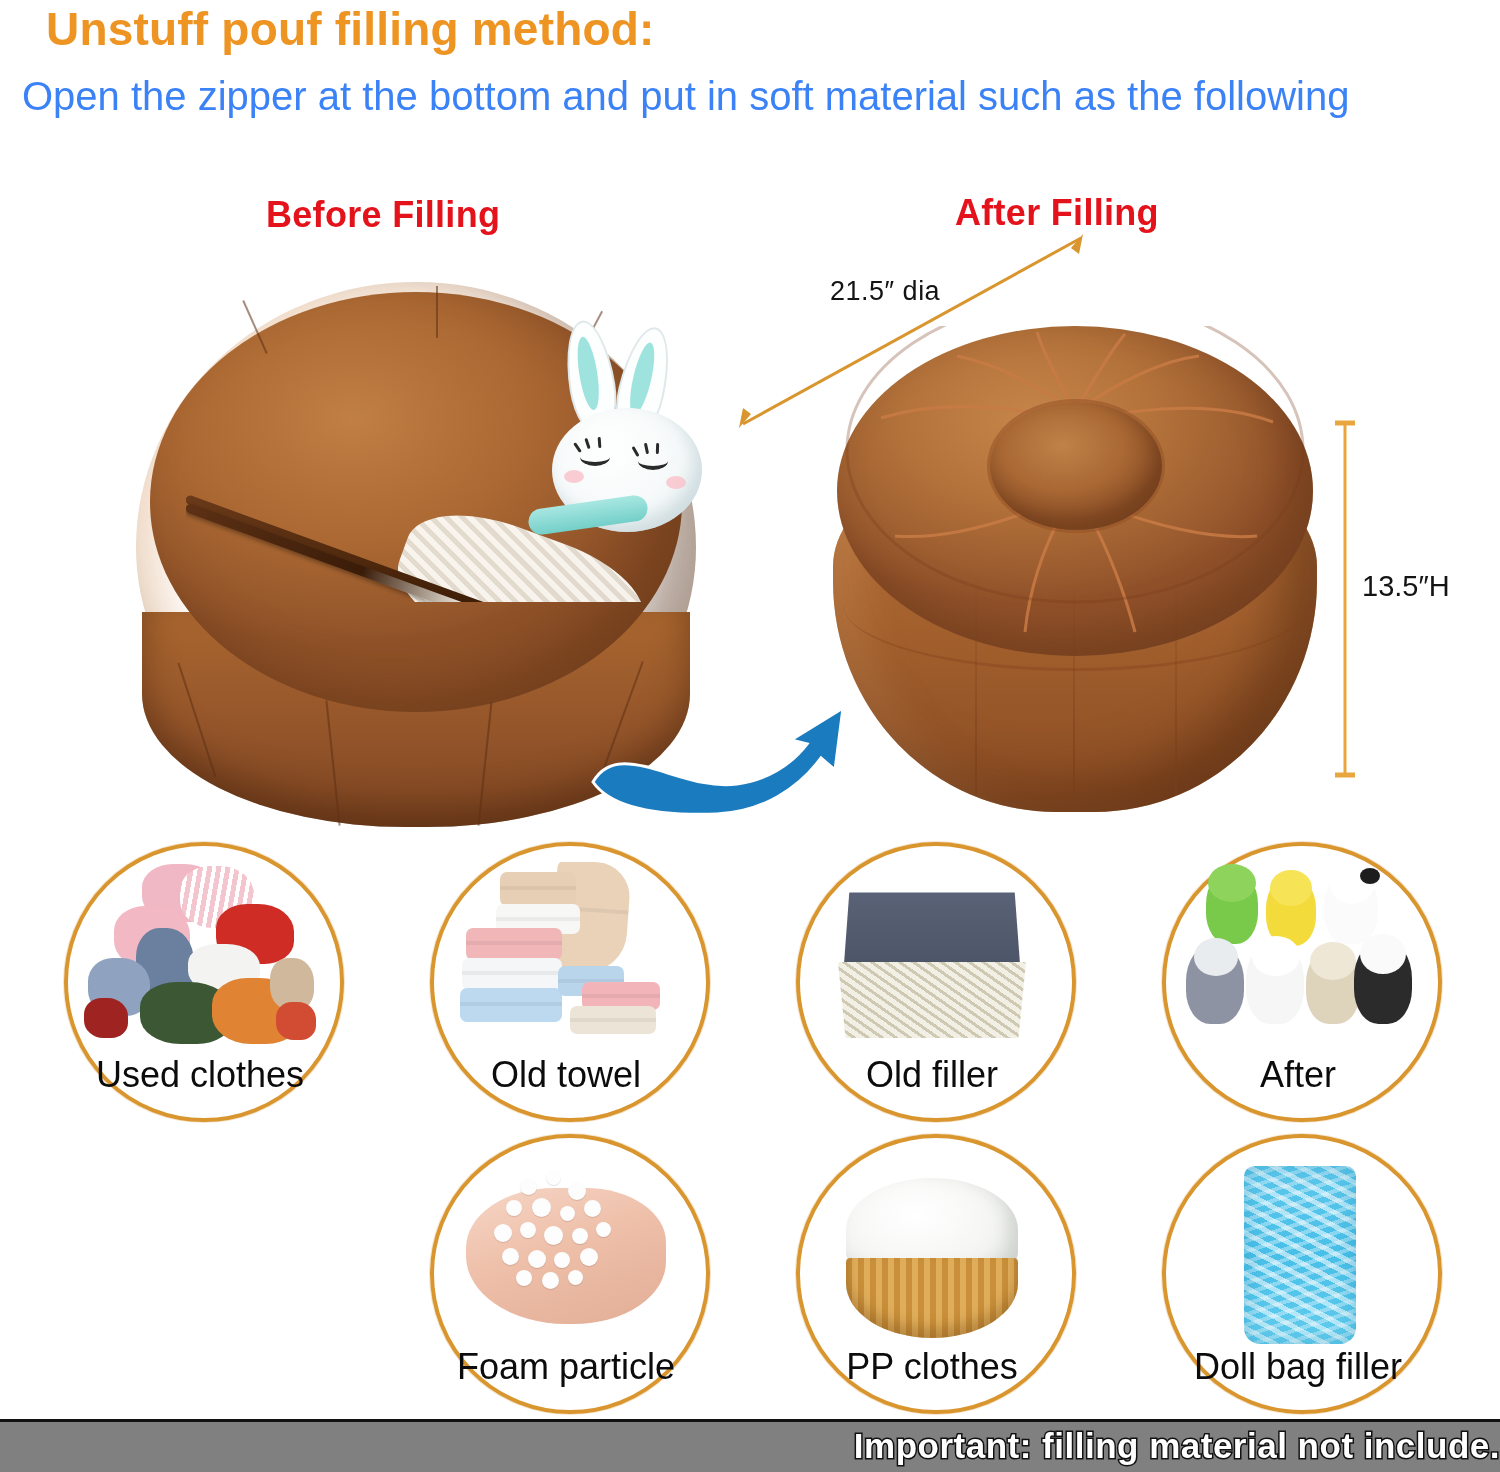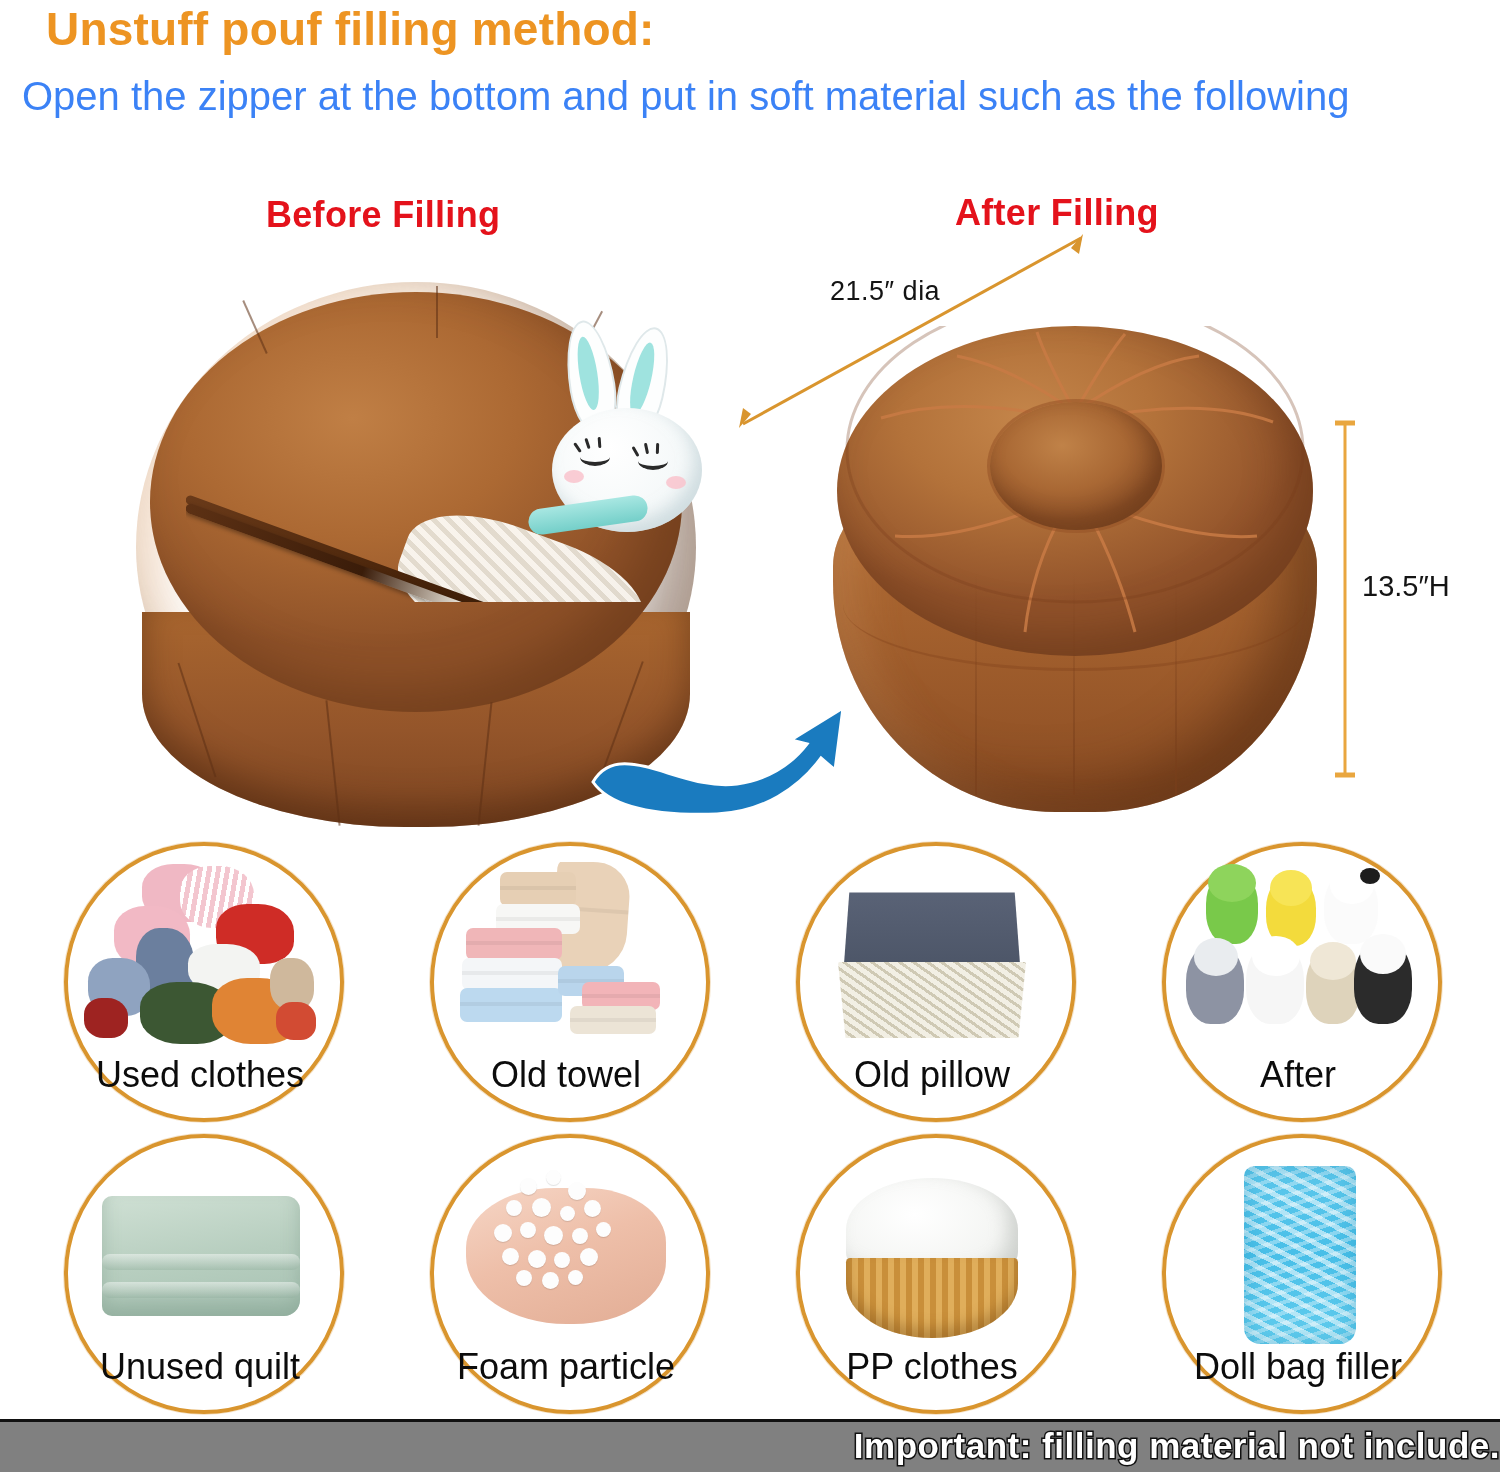--- a/index.html
+++ b/index.html
@@ -374,21 +374,21 @@
       </div>
       <div class="cap">Old towel</div>
     </div>
 
     <div class="cell" style="left:732px;top:0;">
       <div class="ring"></div>
       <div class="art">
         <div class="pillow-top"></div>
         <div class="pillow-bot"></div>
       </div>
-      <div class="cap">Old pillow</div>
+      <div class="cap">Old filler</div>
     </div>
 
     <div class="cell" style="left:1098px;top:0;">
       <div class="ring"></div>
       <div class="art">
         <div class="plush" style="left:24px;top:8px;width:52px;height:74px;background:#79c94a;"></div>
         <div class="plushhead" style="left:26px;top:2px;width:48px;height:38px;background:#8ed45c;"></div>
         <div class="plush" style="left:84px;top:14px;width:50px;height:70px;background:#f3db3c;"></div>
         <div class="plushhead" style="left:88px;top:8px;width:42px;height:36px;background:#f7e456;"></div>
         <div class="plush" style="left:142px;top:10px;width:54px;height:72px;background:#fbfbfb;"></div>
@@ -399,30 +399,20 @@
         <div class="plush" style="left:64px;top:80px;width:58px;height:82px;background:#f6f6f6;"></div>
         <div class="plushhead" style="left:70px;top:74px;width:48px;height:40px;background:#ffffff;"></div>
         <div class="plush" style="left:124px;top:86px;width:54px;height:76px;background:#ded3bb;"></div>
         <div class="plushhead" style="left:128px;top:80px;width:46px;height:38px;background:#efe7d6;"></div>
         <div class="plush" style="left:172px;top:78px;width:58px;height:84px;background:#2b2b2b;"></div>
         <div class="plushhead" style="left:178px;top:72px;width:46px;height:40px;background:#fafafa;"></div>
       </div>
       <div class="cap">After</div>
     </div>
 
-    <div class="cell" style="left:0;top:292px;">
-      <div class="ring"></div>
-      <div class="art">
-        <div class="quilt">
-          <i style="top:58px;"></i>
-          <i style="top:86px;"></i>
-        </div>
-      </div>
-      <div class="cap">Unused quilt</div>
-    </div>
 
     <div class="cell" style="left:366px;top:292px;">
       <div class="ring"></div>
       <div class="art">
         <div class="palm"></div>
         <div class="bead" style="left:70px;top:24px;width:17px;height:17px;"></div>
         <div class="bead" style="left:96px;top:16px;width:15px;height:15px;"></div>
         <div class="bead" style="left:118px;top:28px;width:18px;height:18px;"></div>
         <div class="bead" style="left:56px;top:46px;width:16px;height:16px;"></div>
         <div class="bead" style="left:82px;top:44px;width:19px;height:19px;"></div>

